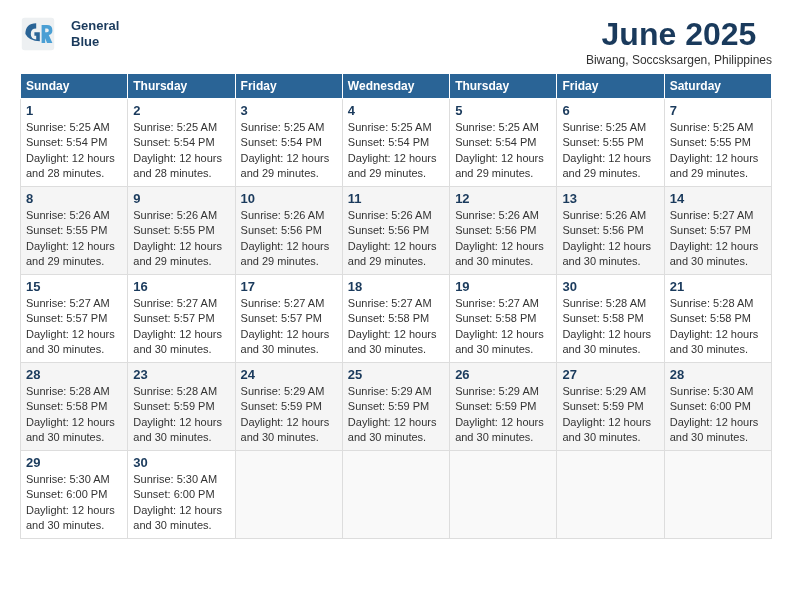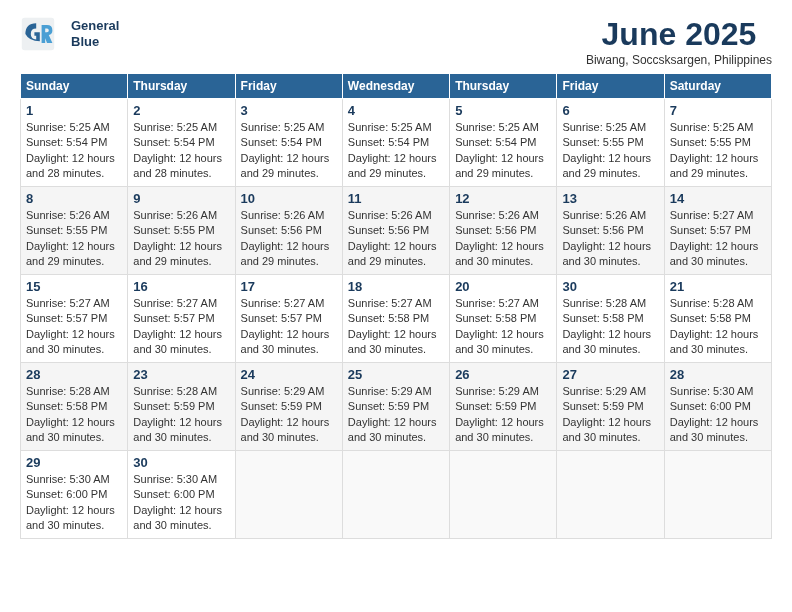--- a/index.html
+++ b/index.html
@@ -266,21 +266,21 @@
       </td>
         <td>
         <span class="day-num">18</span>
         <div class="day-detail">
           Sunrise: 5:27 AM<br>
           Sunset: 5:58 PM<br>
           Daylight: 12 hours and 30 minutes.
         </div>
       </td>
         <td>
-        <span class="day-num">20</span>
+        <span class="day-num">19</span>
         <div class="day-detail">
           Sunrise: 5:27 AM<br>
           Sunset: 5:58 PM<br>
           Daylight: 12 hours and 30 minutes.
         </div>
       </td>
         <td>
         <span class="day-num">30</span>
         <div class="day-detail">
           Sunrise: 5:28 AM<br>

